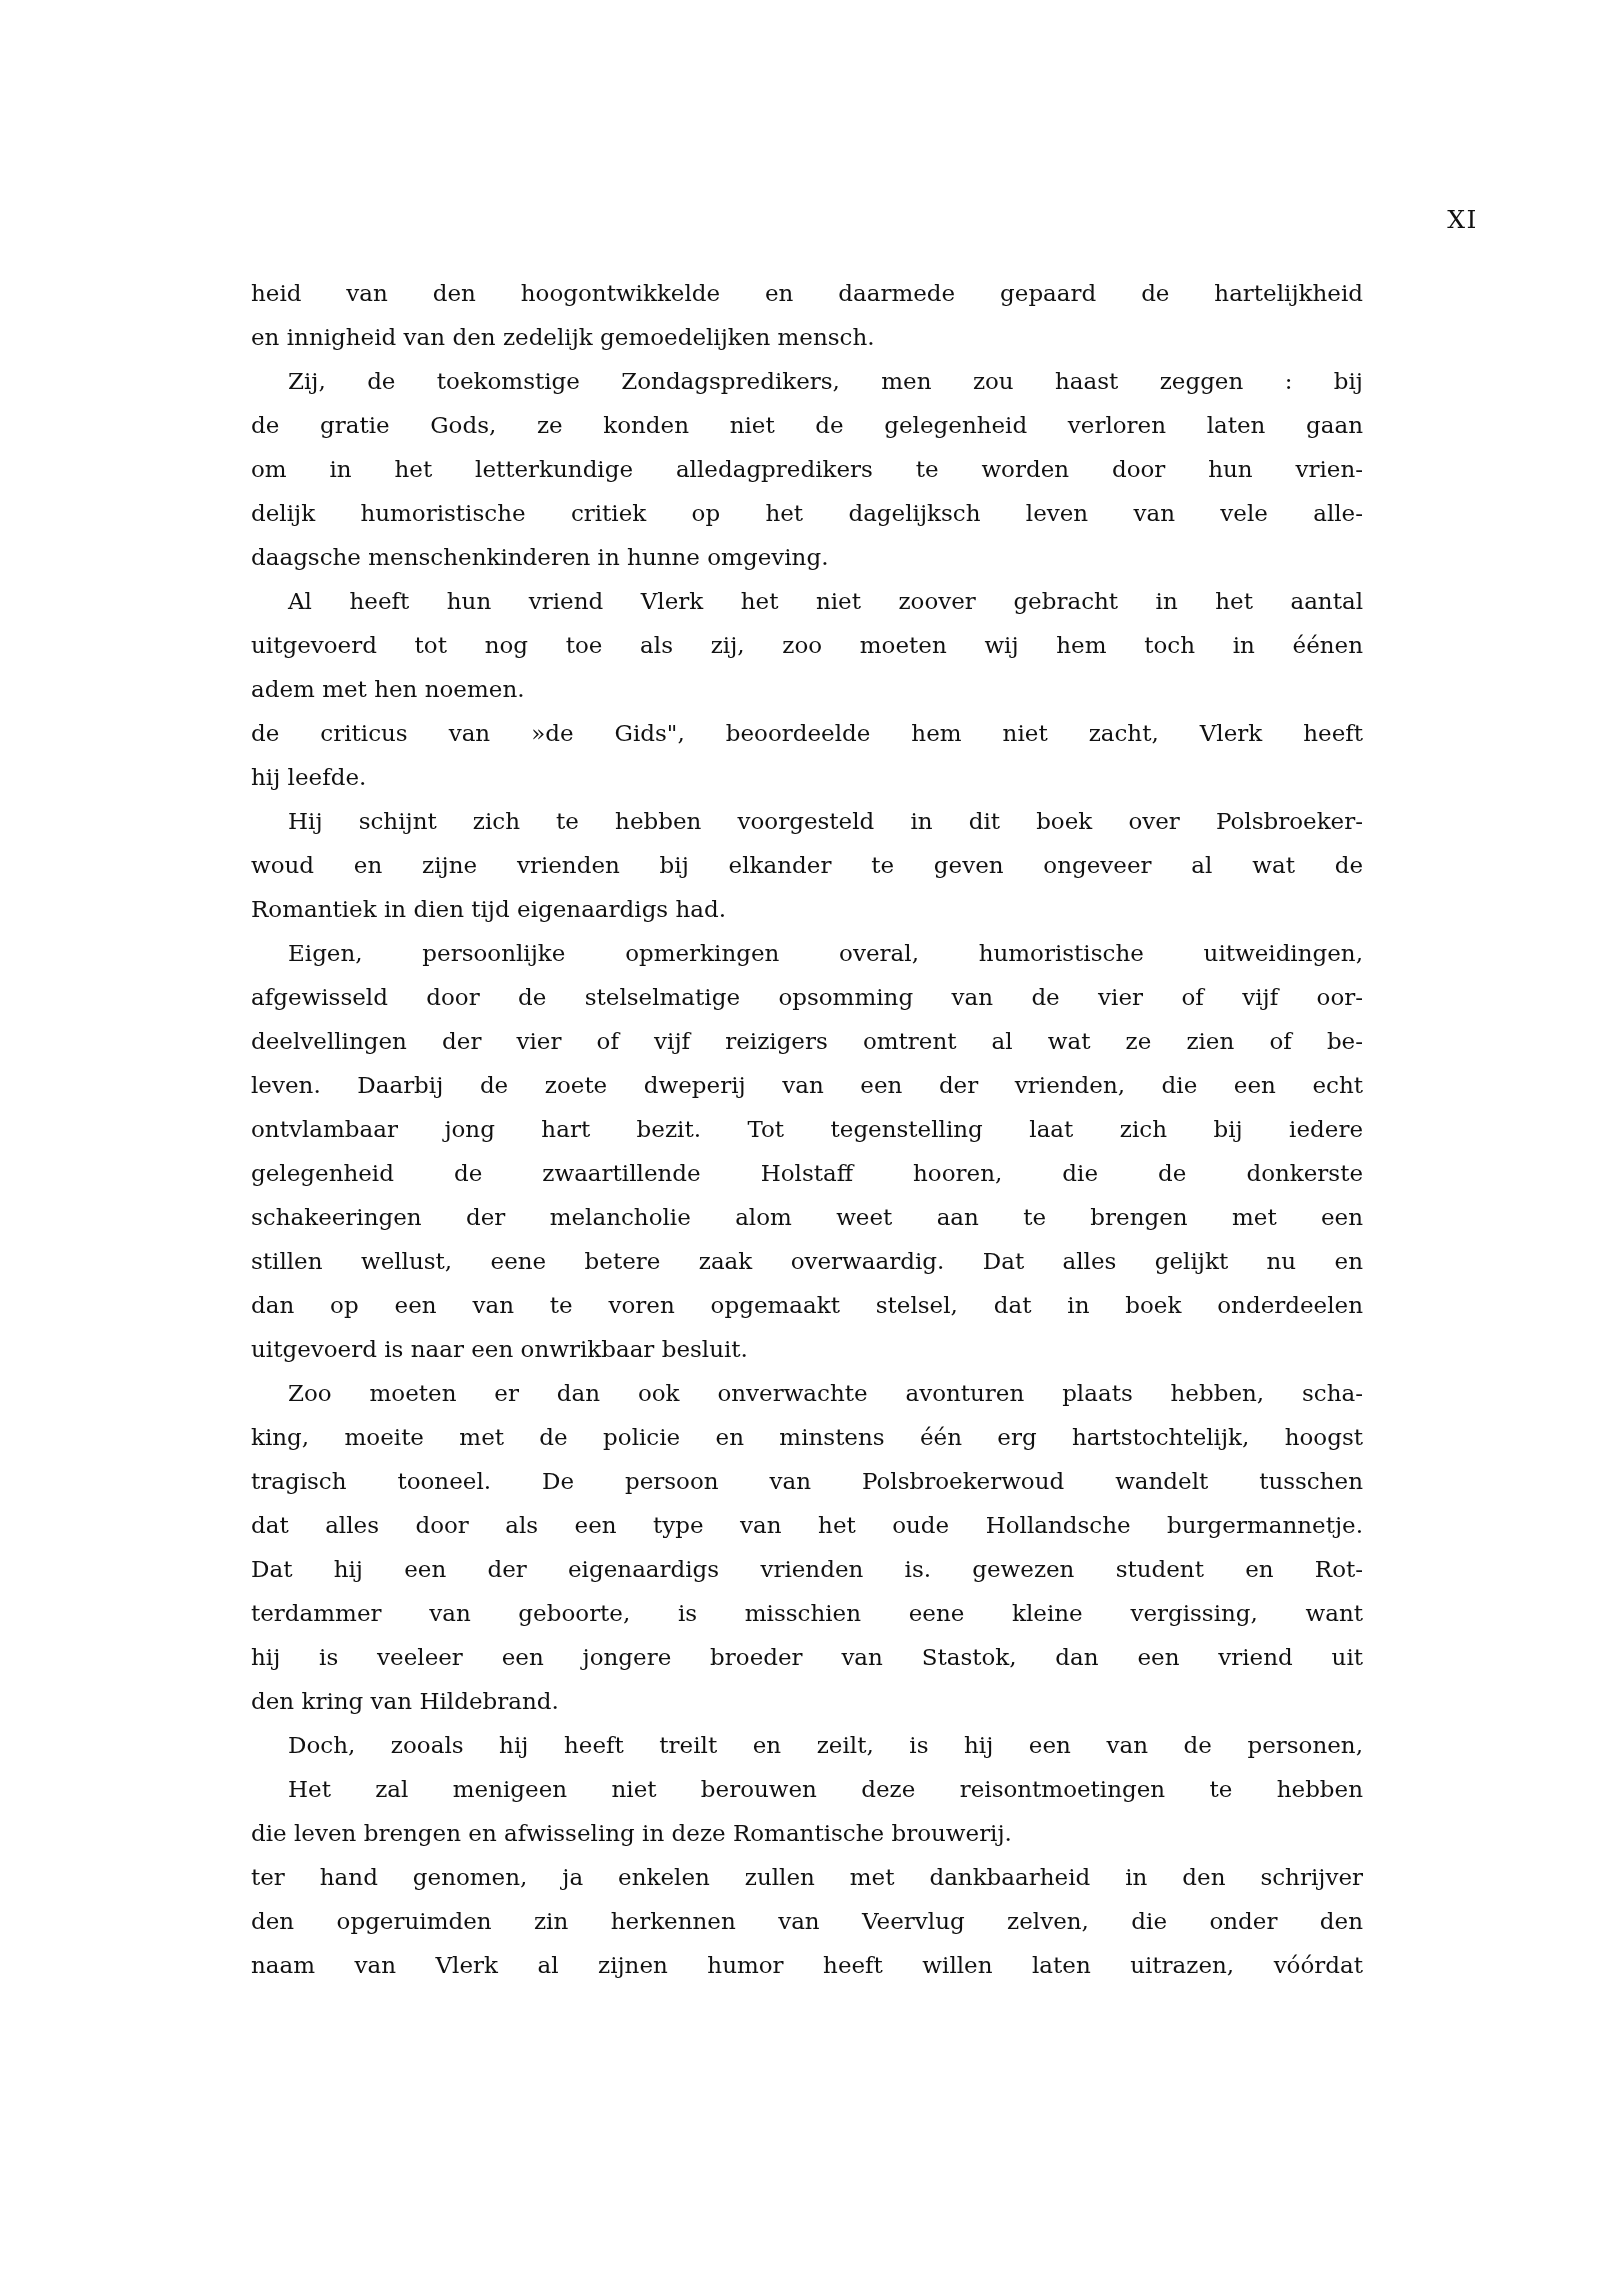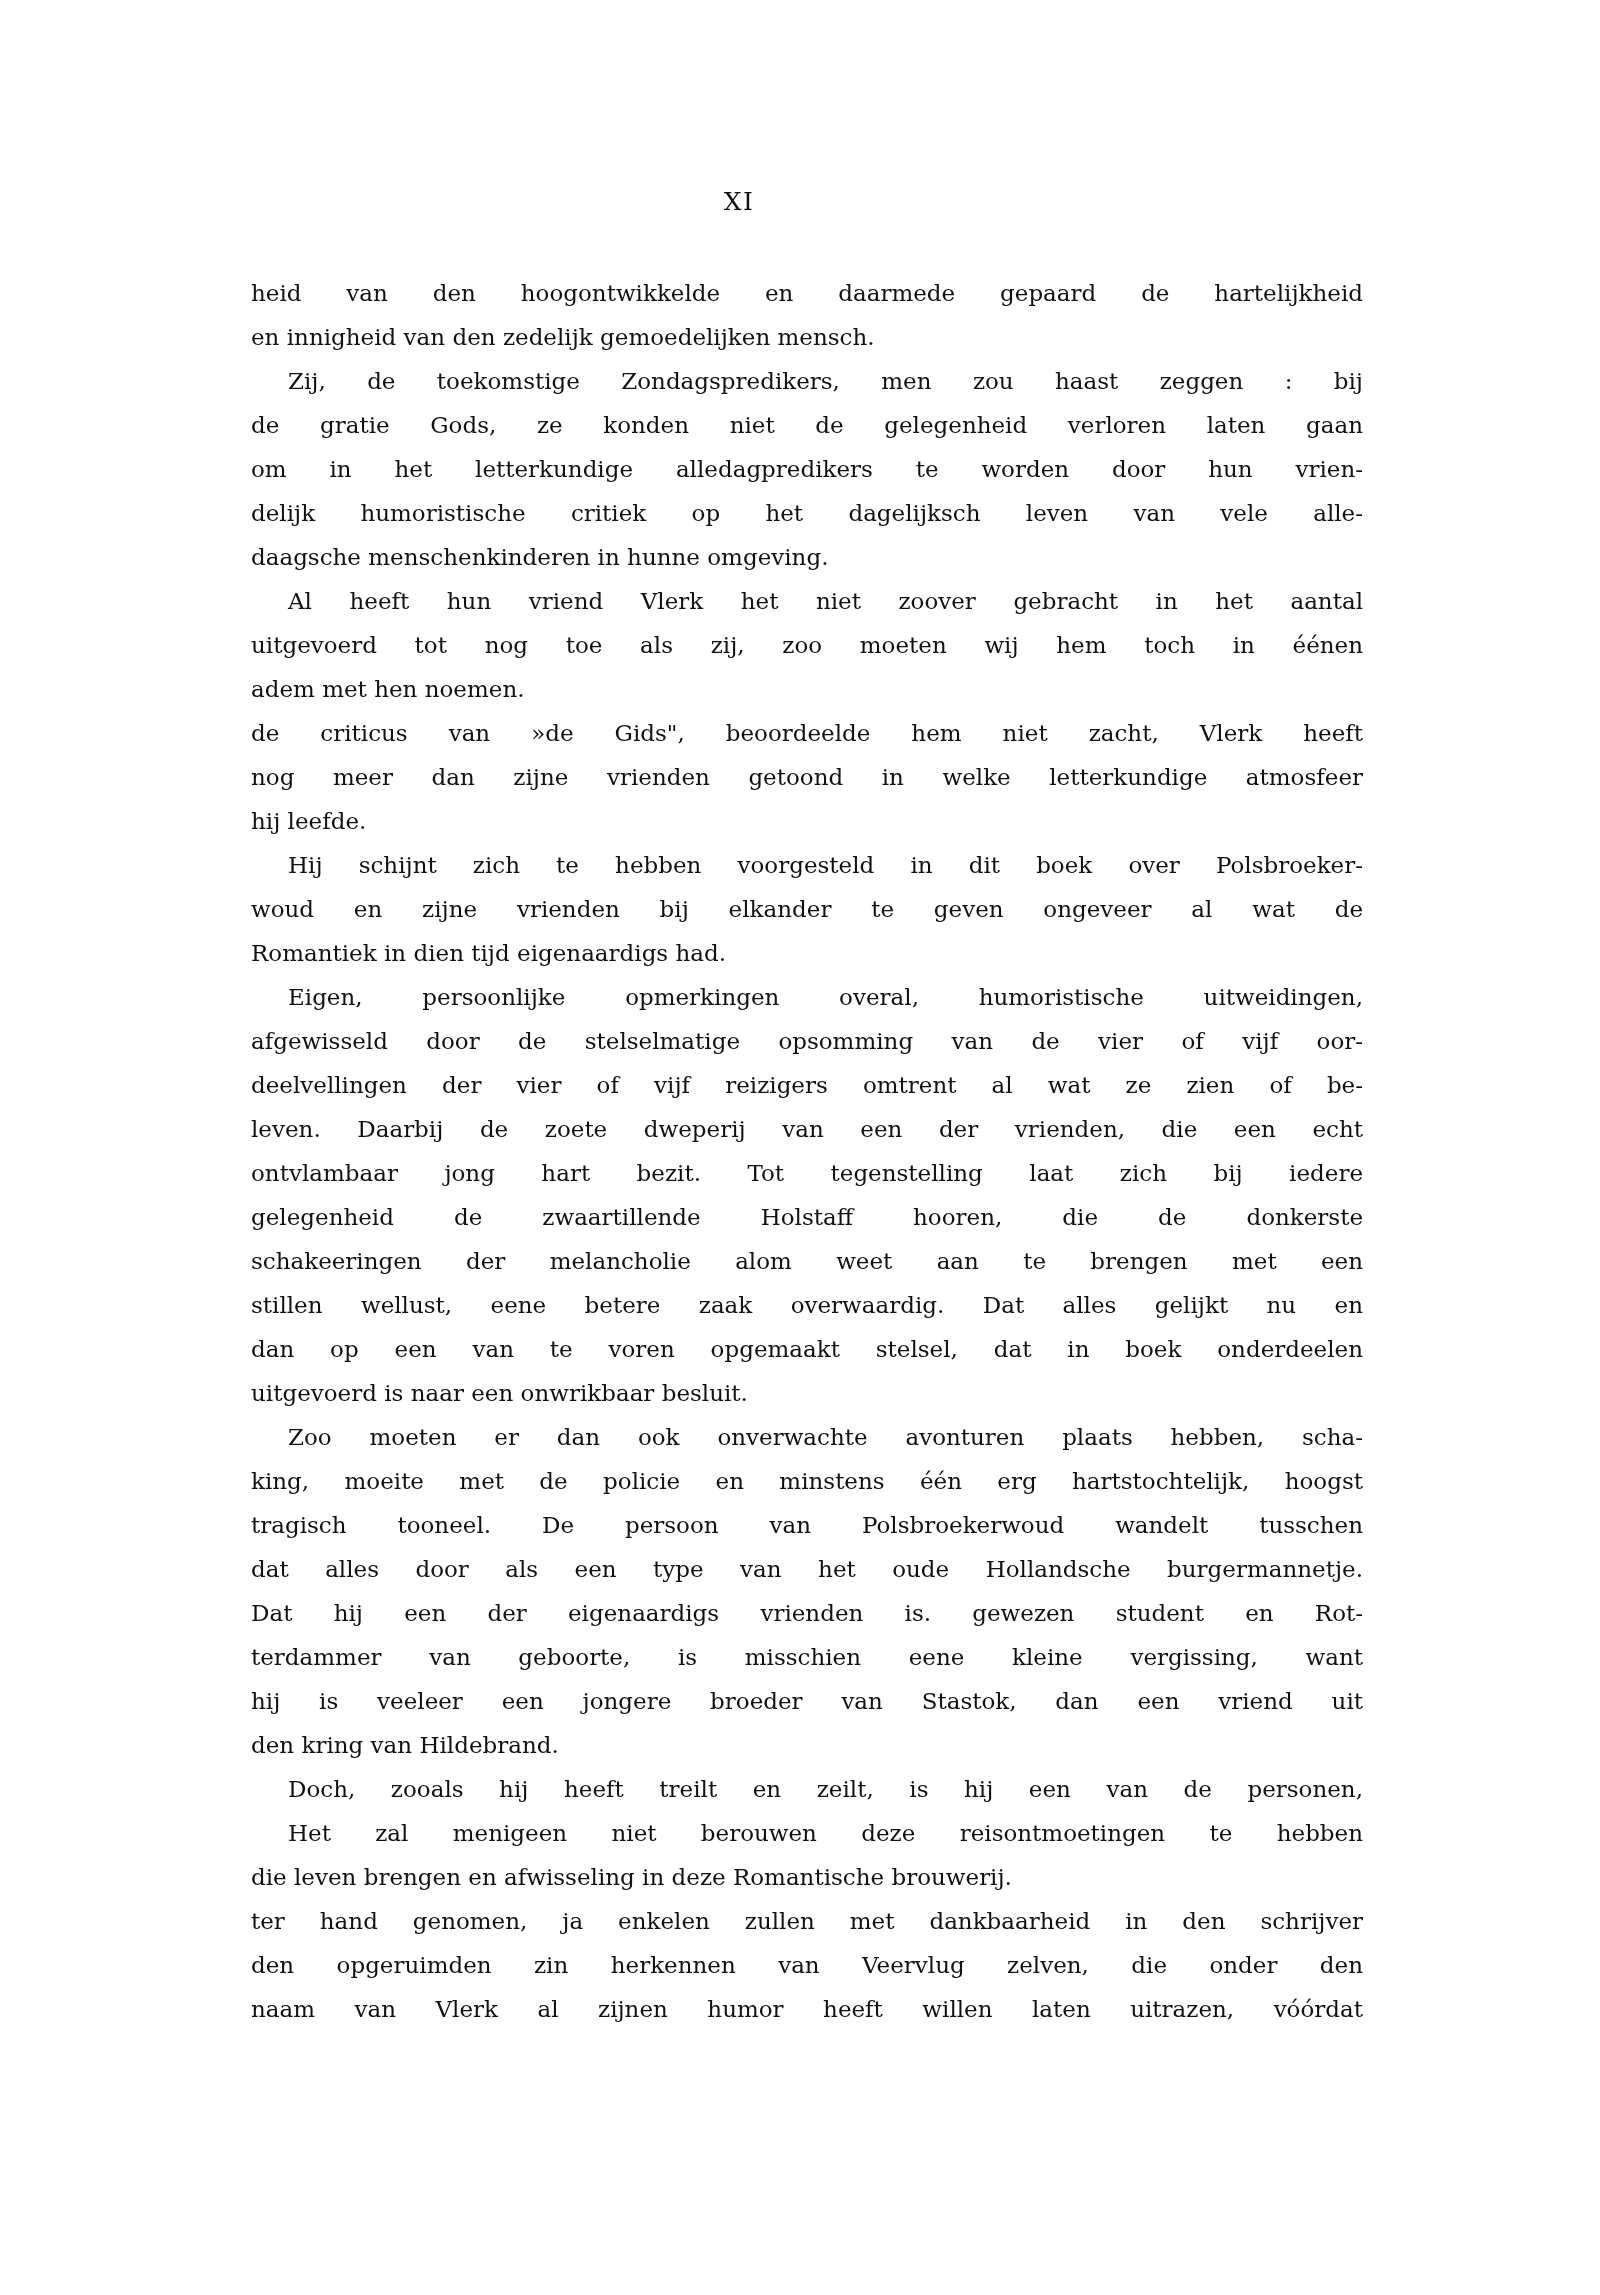--- a/index.html
+++ b/index.html
@@ -6,24 +6,24 @@
   body {
     width: 1600px;
     height: 2295px;
     position: relative;
     overflow: hidden;
     font-family: "DejaVu Serif", "Liberation Serif", serif;
     color: #111111;
   }
   .page-number {
     position: absolute;
-    top: 187px;
+    top: 205px;
     left: 0;
     width: 1478px;
-    text-align: center;
+    text-align: right;
     font-size: 25px;
     letter-spacing: 1.5px;
     line-height: 30px;
   }
   .text-block {
     position: absolute;
     left: 251px;
     top: 271px;
     width: 1112px;
   }
@@ -50,21 +50,20 @@
     <span class="line last">en innigheid van den zedelijk gemoedelijken mensch.</span>
     <span class="line indent">Zij, de toekomstige Zondagspredikers, men zou haast zeggen : bij</span>
     <span class="line">de gratie Gods, ze konden niet de gelegenheid verloren laten gaan</span>
     <span class="line">om in het letterkundige alledagpredikers te worden door hun vrien-</span>
     <span class="line">delijk humoristische critiek op het dagelijksch leven van vele alle-</span>
     <span class="line last">daagsche menschenkinderen in hunne omgeving.</span>
     <span class="line indent">Al heeft hun vriend Vlerk het niet zoover gebracht in het aantal</span>
     <span class="line">uitgevoerd tot nog toe als zij, zoo moeten wij hem toch in éénen</span>
     <span class="line last">adem met hen noemen.</span>
     <span class="line">de criticus van »de Gids", beoordeelde hem niet zacht, Vlerk heeft</span>
-    <span class="line">nog meer dan zijne vrienden getoond in welke letterkundige atmosfeer</span>
     <span class="line last">hij leefde.</span>
     <span class="line indent">Hij schijnt zich te hebben voorgesteld in dit boek over Polsbroeker-</span>
     <span class="line">woud en zijne vrienden bij elkander te geven ongeveer al wat de</span>
     <span class="line last">Romantiek in dien tijd eigenaardigs had.</span>
     <span class="line indent">Eigen, persoonlijke opmerkingen overal, humoristische uitweidingen,</span>
     <span class="line">afgewisseld door de stelselmatige opsomming van de vier of vijf oor-</span>
     <span class="line">deelvellingen der vier of vijf reizigers omtrent al wat ze zien of be-</span>
     <span class="line">leven. Daarbij de zoete dweperij van een der vrienden, die een echt</span>
     <span class="line">ontvlambaar jong hart bezit. Tot tegenstelling laat zich bij iedere</span>
     <span class="line">gelegenheid de zwaartillende Holstaff hooren, die de donkerste</span>

